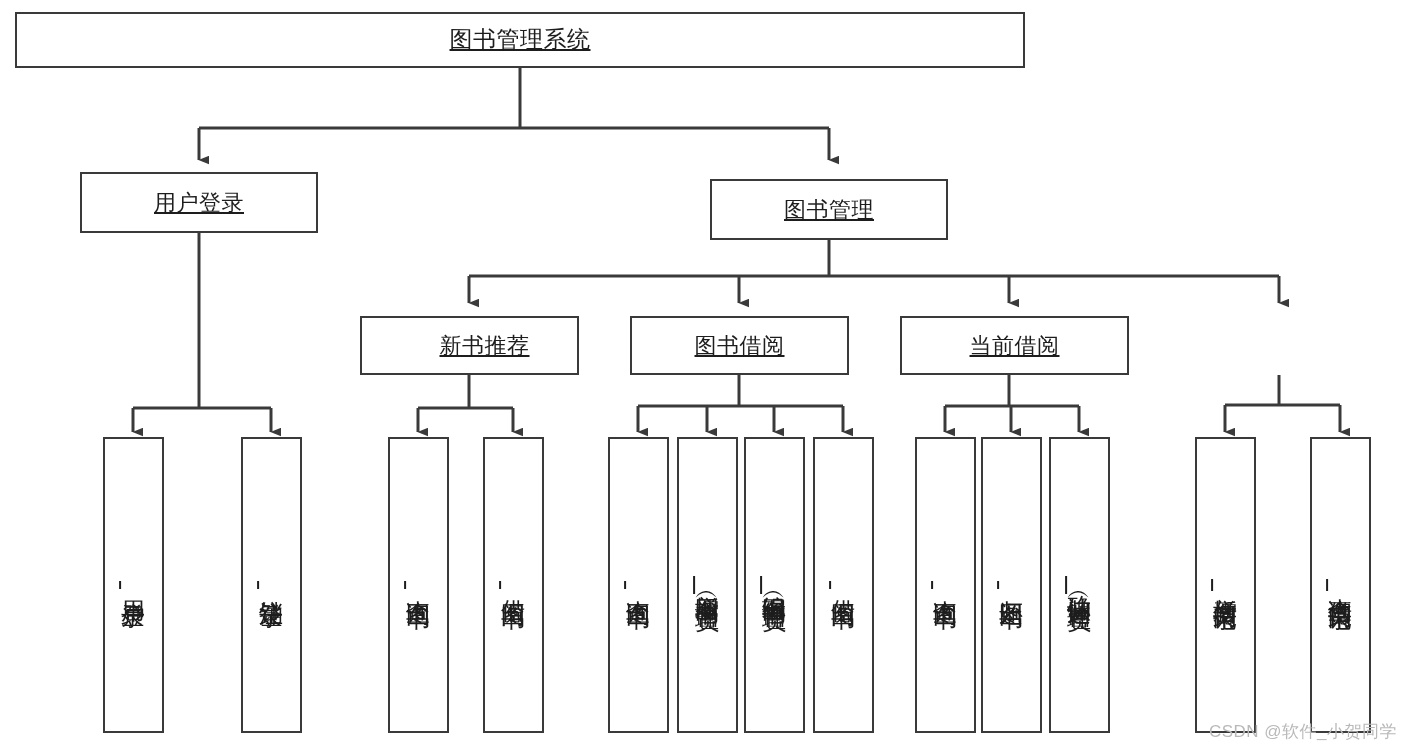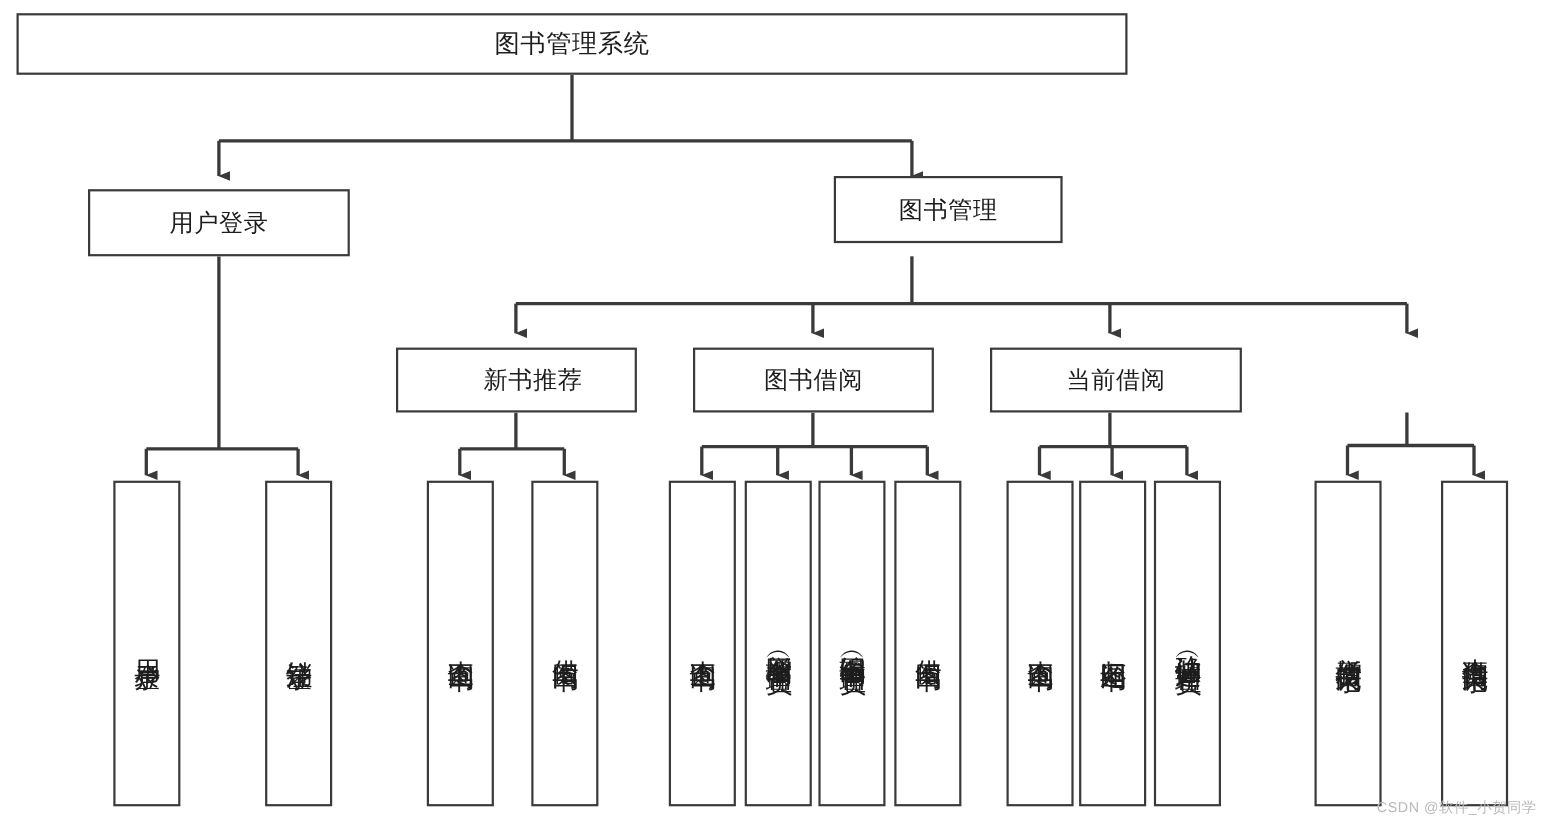--- a/index.html
+++ b/index.html
@@ -28,20 +28,21 @@
   }
   .node {
     position: absolute;
     box-sizing: border-box;
     border: 2.5px solid #3a3a3a;
     background: #ffffff;
     display: flex;
     align-items: center;
     justify-content: center;
     color: #1d1d1d;
+    text-decoration: underline;
   }
   .node .node-label {
     display: block;
     text-align: center;
     line-height: 1.18;
     letter-spacing: 0.5px;
   }
   
   .node.horiz .node-label {
     font-size: 22px;
@@ -61,21 +62,21 @@
     text-orientation: upright;
     font-size: 24px;
     line-height: 1.05;
     letter-spacing: 2px;
     max-height: 100%;
   }
   #watermark {
     position: absolute;
     right: 8px;
     bottom: 4px;
-    font-size: 13px;
+    font-size: 17px;
     color: #b9b9b9;
     white-space: nowrap;
     letter-spacing: 0.5px;
   }
 </style>
 </head>
 <body>
 
 <div id="diagram-root">
 
@@ -131,21 +132,21 @@
     </g>
   </svg>
 
   <div class="node horiz root" style="left:15px; top:12px; width:1010px; height:56px;">
     <span class="node-label">图书管理系统</span>
   </div>
 
   <div class="node horiz" style="left:80px; top:172px; width:238px; height:61px;">
     <span class="node-label">用户登录</span>
   </div>
-  <div class="node horiz" style="left:710px; top:160px; width:208px; height:61px;margin-left:48px;">
+  <div class="node horiz" style="left:710px; top:179px; width:238px; height:61px;">
     <span class="node-label">图书管理</span>
   </div>
 
   <div class="node horiz" style="left:360px; top:316px; width:219px; height:59px;padding-left:30px;">
     <span class="node-label">新书推荐</span>
   </div>
   <div class="node horiz" style="left:630px; top:316px; width:219px; height:59px;">
     <span class="node-label">图书借阅</span>
   </div>
   <div class="node horiz" style="left:900px; top:316px; width:229px; height:59px;">

